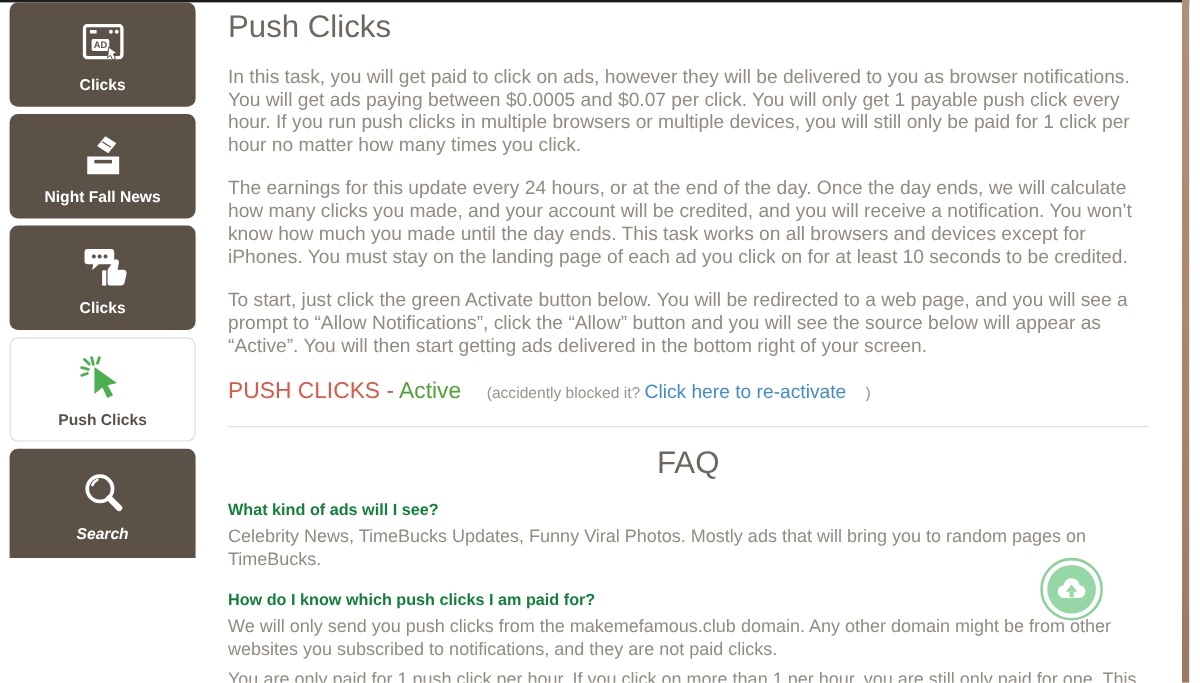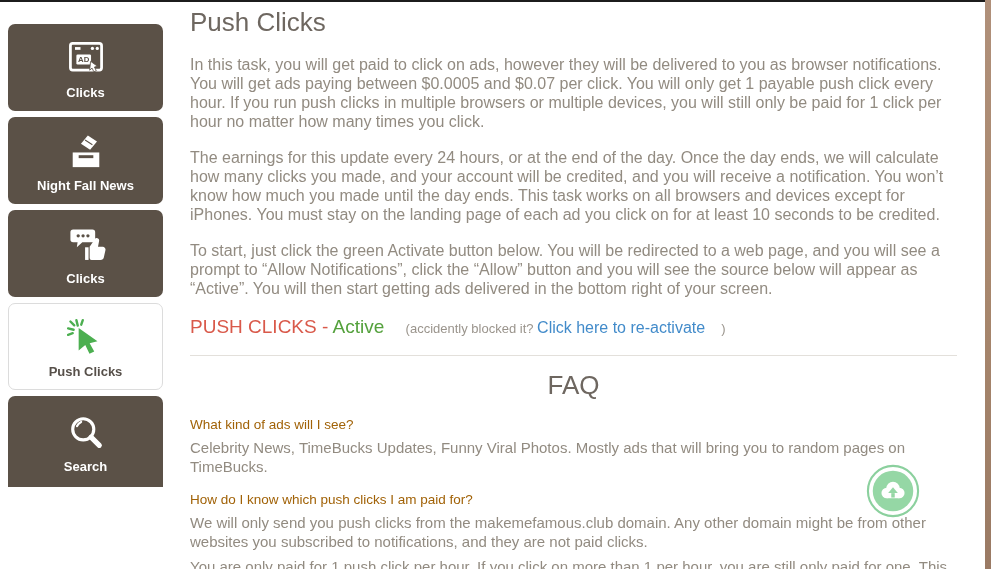--- a/index.html
+++ b/index.html
@@ -5,26 +5,26 @@
   * { box-sizing: border-box; margin: 0; padding: 0; }
   html, body { width: 1000px; height: 569px; overflow: hidden; background: #ffffff;
     font-family: "Liberation Sans", sans-serif; position: relative; }
 
   .top-line { position: absolute; top: 0; left: 0; width: 991px; height: 2px;
     background: #1c1c1c; z-index: 5; }
   .right-bar { position: absolute; top: 0; left: 985px; width: 6px; height: 569px;
     background: linear-gradient(to bottom, #b0907a 0%, #a8876d 50%, #9a7a64 100%); z-index: 5; }
 
   
-  .sidebar { position: absolute; left: 8px; top: 24px; width: 155px;
+  .sidebar { position: absolute; left: 8px; top: 2px; width: 155px;
     display: flex; flex-direction: column; gap: 6px; }
   .side-btn { height: 87px; background: #5b5147; border-radius: 7px;
     display: flex; flex-direction: column; align-items: center; justify-content: center;
     gap: 5px; cursor: pointer; }
-  .side-btn:last-child { height: 91px; border-radius: 7px 7px 0 0; }
+  .side-btn:last-child { height: 91px; border-radius: 7px 7px 0 0; font-style: italic; }
   .side-btn .icon { width: 44px; height: 44px; display: flex; align-items: center;
     justify-content: center; }
   .side-btn .icon svg { width: 44px; height: 44px; }
   .side-label { color: #ffffff; font-size: 13px; font-weight: 700; line-height: 1; }
   .side-btn.active { background: #ffffff; border: 1px solid #dcdcdc; }
   .side-btn.active .side-label { color: #57504a; }
 
   
   .main { position: absolute; left: 190px; top: 4px; width: 767px; }
   h1.page-heading, h2.faq-heading { font-size: 26px; font-weight: 400; color: #6e6760;
@@ -33,21 +33,21 @@
   .main p.body-text { font-size: 16px; line-height: 19px; color: #928b81;
     margin-top: 17px; }
   .status-line { margin-top: 18px; font-size: 19px; white-space: nowrap; }
   .status-label { color: #d9594a; }
   .status-sep { color: #d9594a; }
   .status-state { color: #54a13c; }
   .status-note { font-size: 13px; color: #9a948c; margin-left: 16px; }
   .status-link { font-size: 16px; color: #428bca; text-decoration: none; cursor: pointer; }
   hr.divider { border: none; border-top: 1px solid #e3e0db; margin-top: 17px; }
   h2.faq-heading { margin-top: 14px; text-align: center; }
-  .faq-q { font-size: 13.5px; font-weight: 400; color: #a16207; margin-top: 16px; }
+  .faq-q { font-size: 13.5px; font-weight: 700; color: #15803d; margin-top: 16px; }
   .faq-a { font-size: 15px; line-height: 19px; color: #928b81; margin-top: 6px; }
 
   
   .float-btn { position: absolute; left: 866px; top: 464px; width: 54px; height: 54px;
     cursor: pointer; opacity: 0.92; z-index: 6; }
   .float-btn svg { width: 54px; height: 54px; }
 </style>
 </head>
 <body>
 

